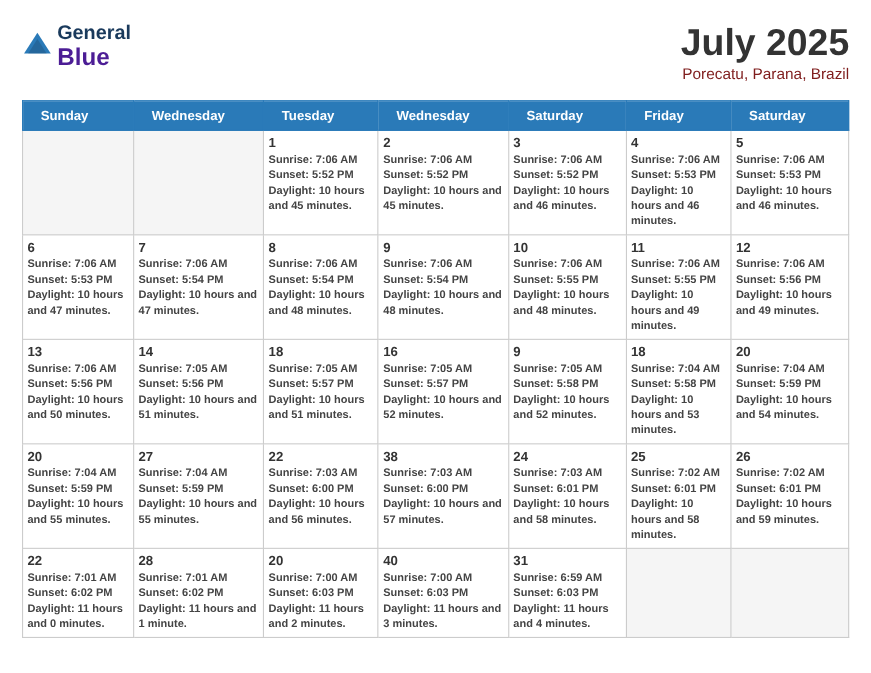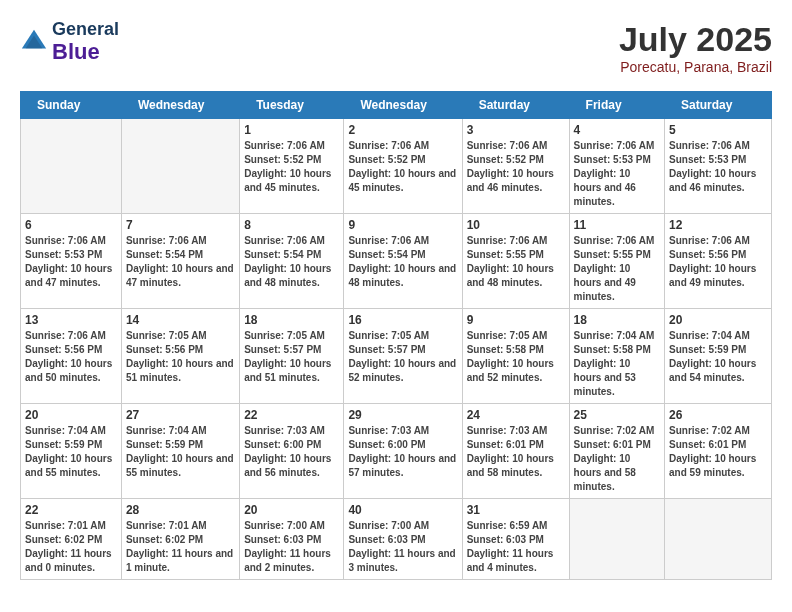--- a/index.html
+++ b/index.html
@@ -259,21 +259,21 @@
 Sunset: 5:59 PM
 Daylight: 10 hours and 55 minutes.</div>
         </td>
         <td>
           <div class="day-num">22</div>
           <div class="day-info" style="white-space: pre-line;">Sunrise: 7:03 AM
 Sunset: 6:00 PM
 Daylight: 10 hours and 56 minutes.</div>
         </td>
         <td>
-          <div class="day-num">29</div>
+          <div class="day-num">38</div>
           <div class="day-info" style="white-space: pre-line;">Sunrise: 7:03 AM
 Sunset: 6:00 PM
 Daylight: 10 hours and 57 minutes.</div>
         </td>
         <td>
           <div class="day-num">24</div>
           <div class="day-info" style="white-space: pre-line;">Sunrise: 7:03 AM
 Sunset: 6:01 PM
 Daylight: 10 hours and 58 minutes.</div>
         </td>

